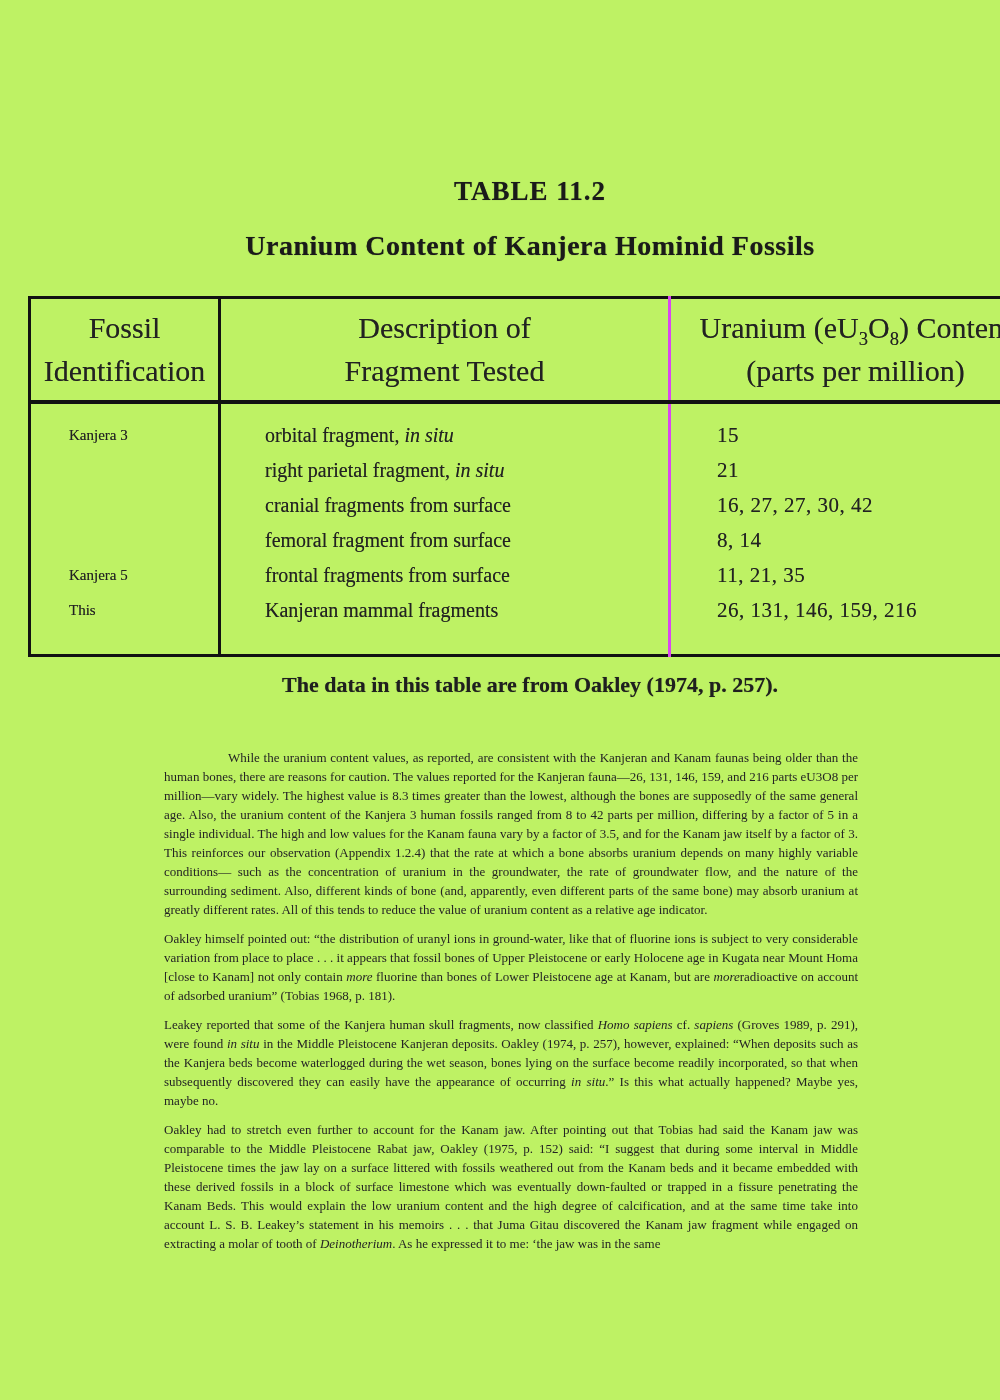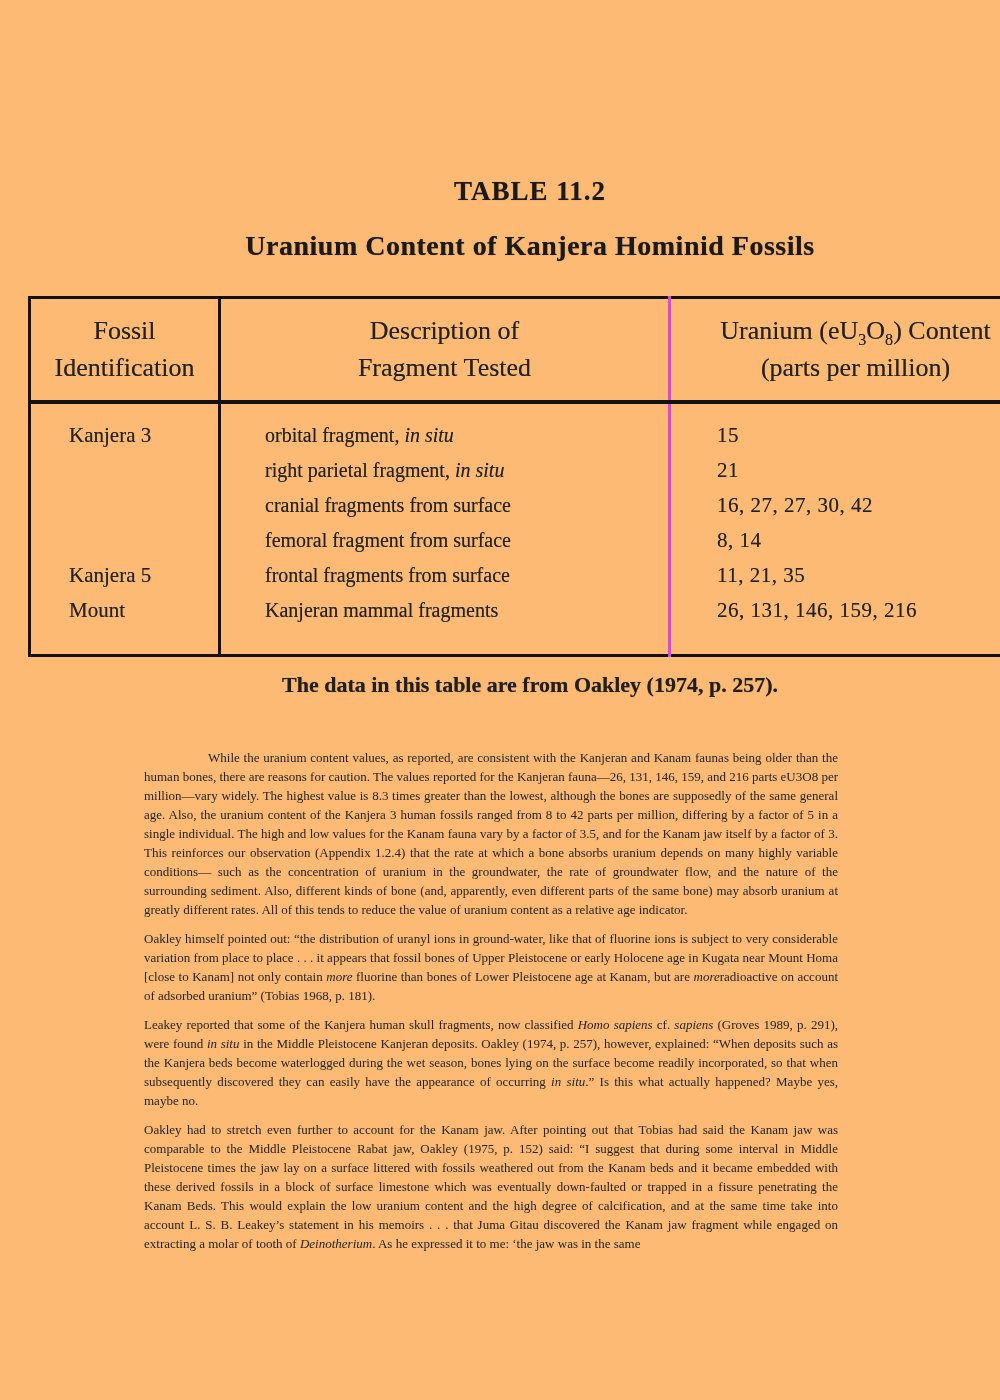--- a/index.html
+++ b/index.html
@@ -1,21 +1,21 @@
 <!DOCTYPE html>
 <html><head>
 <meta charset="utf-8">
 <style>
   * { margin: 0; padding: 0; box-sizing: border-box; }
   html, body { background: #ffffff; }
   .page {
     position: relative;
     width: 1000px;
     height: 1400px;
-    background: #fdba74;
+    background: #bef264;
     overflow: hidden;
     font-family: "Liberation Serif", serif;
     color: #1e1e1e;
   }
   .center-band {
     position: absolute;
     left: 60px;
     width: 940px;
     text-align: center;
   }
@@ -49,42 +49,42 @@
     text-shadow: 0 0 0.6px rgba(30,30,30,0.5);
   }
   table.fossil { border: 3px solid #121212; border-right: 0; }
   col.c1 { width: 190px; }
   col.c2 { width: 450px; }
   th, td { font-weight: normal; vertical-align: middle; }
   th {
     border-bottom: 4px solid #121212;
     height: 104px;
     text-align: center;
-    font-size: 26px;
+    font-size: 30px;
     line-height: 1.45;
   }
   th.c1, td.c1 { border-right: 3px solid #121212; }
   th.c2, td.c2 { border-right: 3px solid #d946ef; }
   td { height: 35px; line-height: 35px; font-size: 20px; white-space: nowrap; overflow: hidden; }
-  td.c1 { padding-left: 38px; font-size: 21px; }
+  td.c1 { padding-left: 38px; font-size: 15px; }
   td.c2 { padding-left: 44px; }
   td.c3 { padding-left: 46px; font-size: 21px; letter-spacing: 0.5px; }
   tr.first td { padding-top: 14px; height: 49px; }
   tr.last td { padding-bottom: 26px; height: 61px; }
   sub { font-size: 0.62em; line-height: 0; }
   .caption {
     top: 672px;
     font-size: 22px;
     font-weight: 700;
     color: #1f1f1f;
     text-shadow: 0 0 0.7px rgba(25,25,25,0.55);
   }
   .body-text {
     position: absolute;
-    left: 144px;
+    left: 164px;
     top: 748px;
     width: 694px;
     font-size: 13px;
     line-height: 19px;
     text-align: justify;
     color: #242424;
   }
   .body-text p { margin-bottom: 10px; }
   .body-text p.first-par { text-indent: 64px; }
   .it { font-style: italic; margin-top: 24px; }
@@ -140,21 +140,21 @@
           <td class="c1"></td>
           <td class="c2"><span>femoral fragment from surface</span></td>
           <td class="c3">8, 14</td>
         </tr>
         <tr>
           <td class="c1">Kanjera 5</td>
           <td class="c2"><span>frontal fragments from surface</span></td>
           <td class="c3">11, 21, 35</td>
         </tr>
         <tr class="last">
-          <td class="c1">Mount</td>
+          <td class="c1">This</td>
           <td class="c2"><span>Kanjeran mammal fragments</span></td>
           <td class="c3">26, 131, 146, 159, 216</td>
         </tr>
       </tbody>
     </table>
   </div>
 
   <div class="center-band caption">The data in this table are from Oakley (1974, p. 257).</div>
 
   <div class="body-text">

